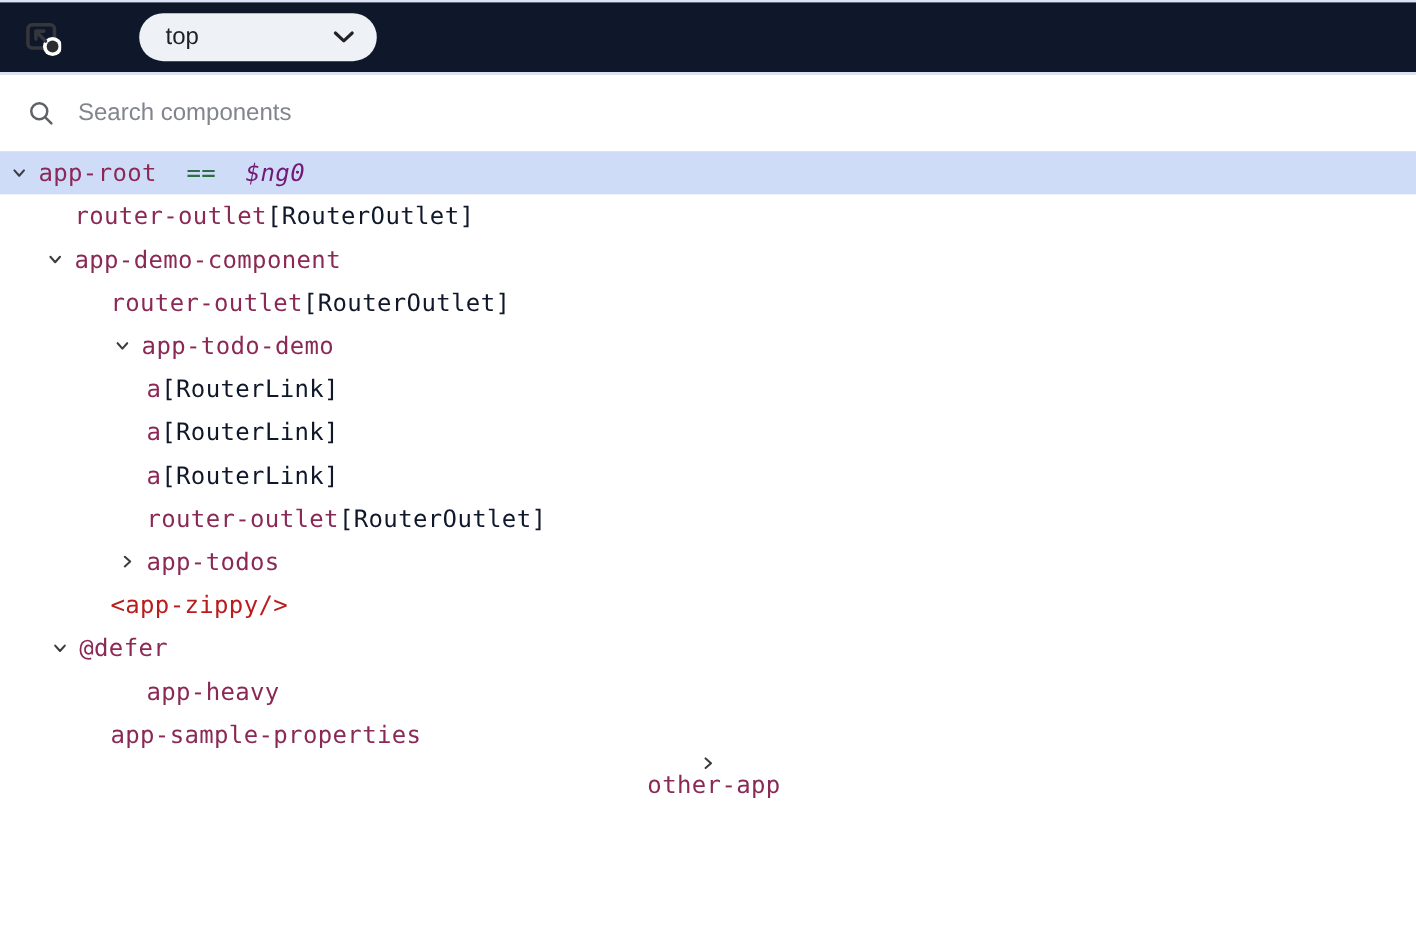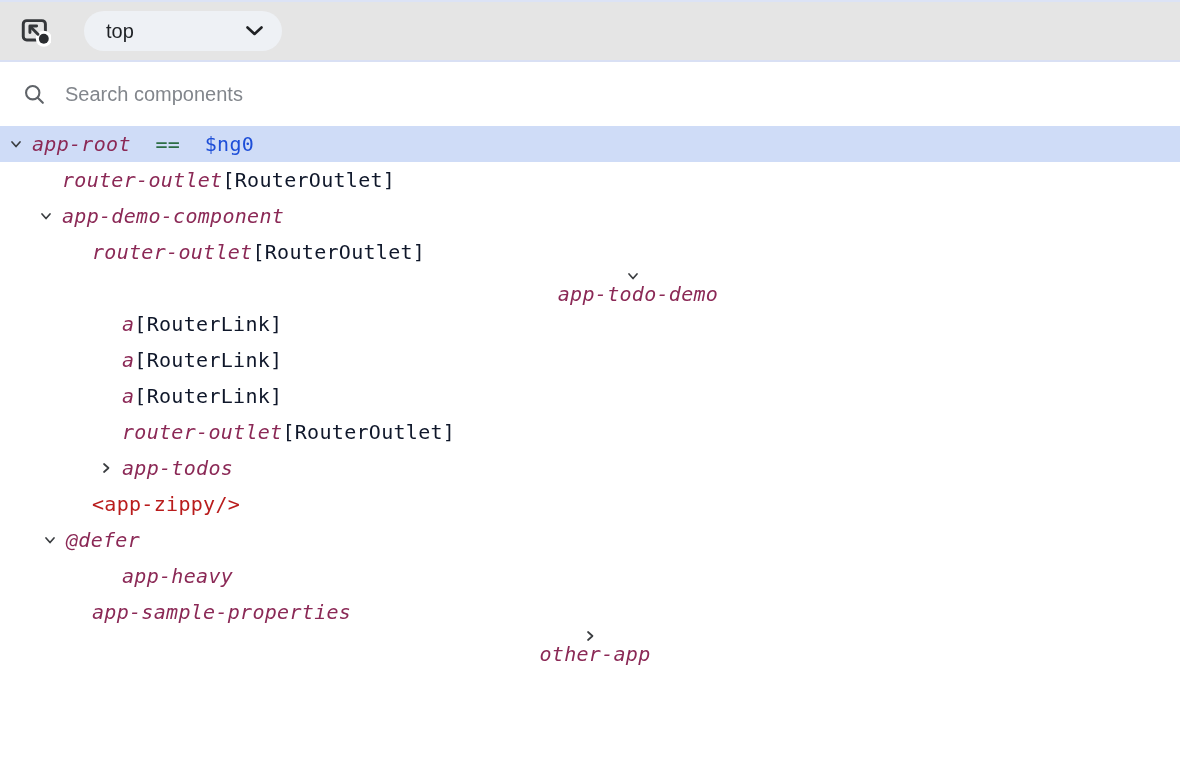--- a/index.html
+++ b/index.html
@@ -4,21 +4,21 @@
 <style>
   html,body{margin:0;padding:0;}
   body{
     width:1180px;height:772px;background:#ffffff;overflow:hidden;
     font-family:"Liberation Sans",sans-serif;
     -webkit-font-smoothing:antialiased;
   }
   
   .topbar{
     height:58px;border-top:2px solid #dce3f6;border-bottom:2px solid #d9e0f4;
-    display:flex;align-items:center;background:#e5e5e5;
+    display:flex;align-items:center;background:#0f172a;gap:32px;
   }
   .picker-btn{margin-left:18px;width:34px;height:34px;display:flex;align-items:center;justify-content:center;cursor:pointer;flex:none;}
   .pill{
     margin-left:32px;height:40px;width:198px;border-radius:20px;background:#eef1f5;
     display:flex;align-items:center;justify-content:space-between;
     padding:0 18px 0 22px;box-sizing:border-box;font-size:20px;color:#1e2125;
     cursor:pointer;flex:none;
   }
   .tabs{display:flex;margin-left:16px;height:100%;}
   .tab{
@@ -36,24 +36,24 @@
   .search-input{
     border:none;outline:none;font-size:20px;margin-left:16px;flex:1;
     color:#202124;font-family:"Liberation Sans",sans-serif;background:transparent;
   }
   .search-input::placeholder{color:#82868c;}
   
   .tree{font-family:"DejaVu Sans Mono",monospace;font-size:20px;letter-spacing:.3px;}
   .row{height:36px;display:flex;align-items:center;white-space:pre;cursor:pointer;}
   .row.selected{background:#cfdcf7;}
   .chev{width:22px;flex:none;display:flex;align-items:center;}
-  .p-name{color:#8b2956;font-style:italic;}
+  .p-name{color:#8b2956;}
   .p-dir{color:#0f172a;}
   .p-eq{color:#2d6e46;}
-  .p-var{color:#1d4ed8;}
+  .p-var{color:#701a75;font-style:italic;}
   .p-tag{color:#b91c1c;}
 </style>
 </head>
 <body>
 
 <div class="topbar">
   <div class="picker-btn">
     <span style="display:flex;">
       <svg width="32" height="32" viewBox="0 0 24 24">
         <rect x="3.2" y="4.2" width="16.6" height="14.6" rx="2.6" fill="none" stroke="#35373a" stroke-width="2.2"></rect>
@@ -88,21 +88,21 @@
 
 <div class="tree" id="tree">
     <div class="row selected" style="padding-left: 10px;"><span class="chev"><svg width="12" height="12" viewBox="0 0 12 12">
           <polyline points="2,4 6,8.5 10,4" fill="none" stroke="#3a3d40" stroke-width="1.7" stroke-linecap="round" stroke-linejoin="round"></polyline>
         </svg></span><span class="p-name">app-root</span><span class="p-eq">  ==  </span><span class="p-var">$ng0</span></div>
     <div class="row" style="padding-left: 40px;"><span class="chev"></span><span class="p-name">router-outlet</span><span class="p-dir">[RouterOutlet]</span></div>
     <div class="row" style="padding-left: 40px;"><span class="chev"><svg width="12" height="12" viewBox="0 0 12 12">
           <polyline points="2,4 6,8.5 10,4" fill="none" stroke="#3a3d40" stroke-width="1.7" stroke-linecap="round" stroke-linejoin="round"></polyline>
         </svg></span><span class="p-name">app-demo-component</span></div>
     <div class="row" style="padding-left: 70px;"><span class="chev"></span><span class="p-name">router-outlet</span><span class="p-dir">[RouterOutlet]</span></div>
-    <div class="row" style="padding-left: 96px; flex-direction: column;"><span class="chev"><svg width="12" height="12" viewBox="0 0 12 12">
+    <div class="row" style="padding-left: 96px;"><span class="chev"><svg width="12" height="12" viewBox="0 0 12 12">
           <polyline points="2,4 6,8.5 10,4" fill="none" stroke="#3a3d40" stroke-width="1.7" stroke-linecap="round" stroke-linejoin="round"></polyline>
         </svg></span><span class="p-name">app-todo-demo</span></div>
     <div class="row" style="padding-left: 100px;"><span class="chev"></span><span class="p-name">a</span><span class="p-dir">[RouterLink]</span></div>
     <div class="row" style="padding-left: 100px;"><span class="chev"></span><span class="p-name">a</span><span class="p-dir">[RouterLink]</span></div>
     <div class="row" style="padding-left: 100px;"><span class="chev"></span><span class="p-name">a</span><span class="p-dir">[RouterLink]</span></div>
     <div class="row" style="padding-left: 100px;"><span class="chev"></span><span class="p-name">router-outlet</span><span class="p-dir">[RouterOutlet]</span></div>
     <div class="row" style="padding-left: 100px;"><span class="chev"><svg width="12" height="12" viewBox="0 0 12 12">
           <polyline points="4,2 8.5,6 4,10" fill="none" stroke="#3a3d40" stroke-width="1.7" stroke-linecap="round" stroke-linejoin="round"></polyline>
         </svg></span><span class="p-name">app-todos</span></div>
     <div class="row" style="padding-left: 70px;"><span class="chev"></span><span class="p-tag">&lt;app-zippy/&gt;</span></div>

